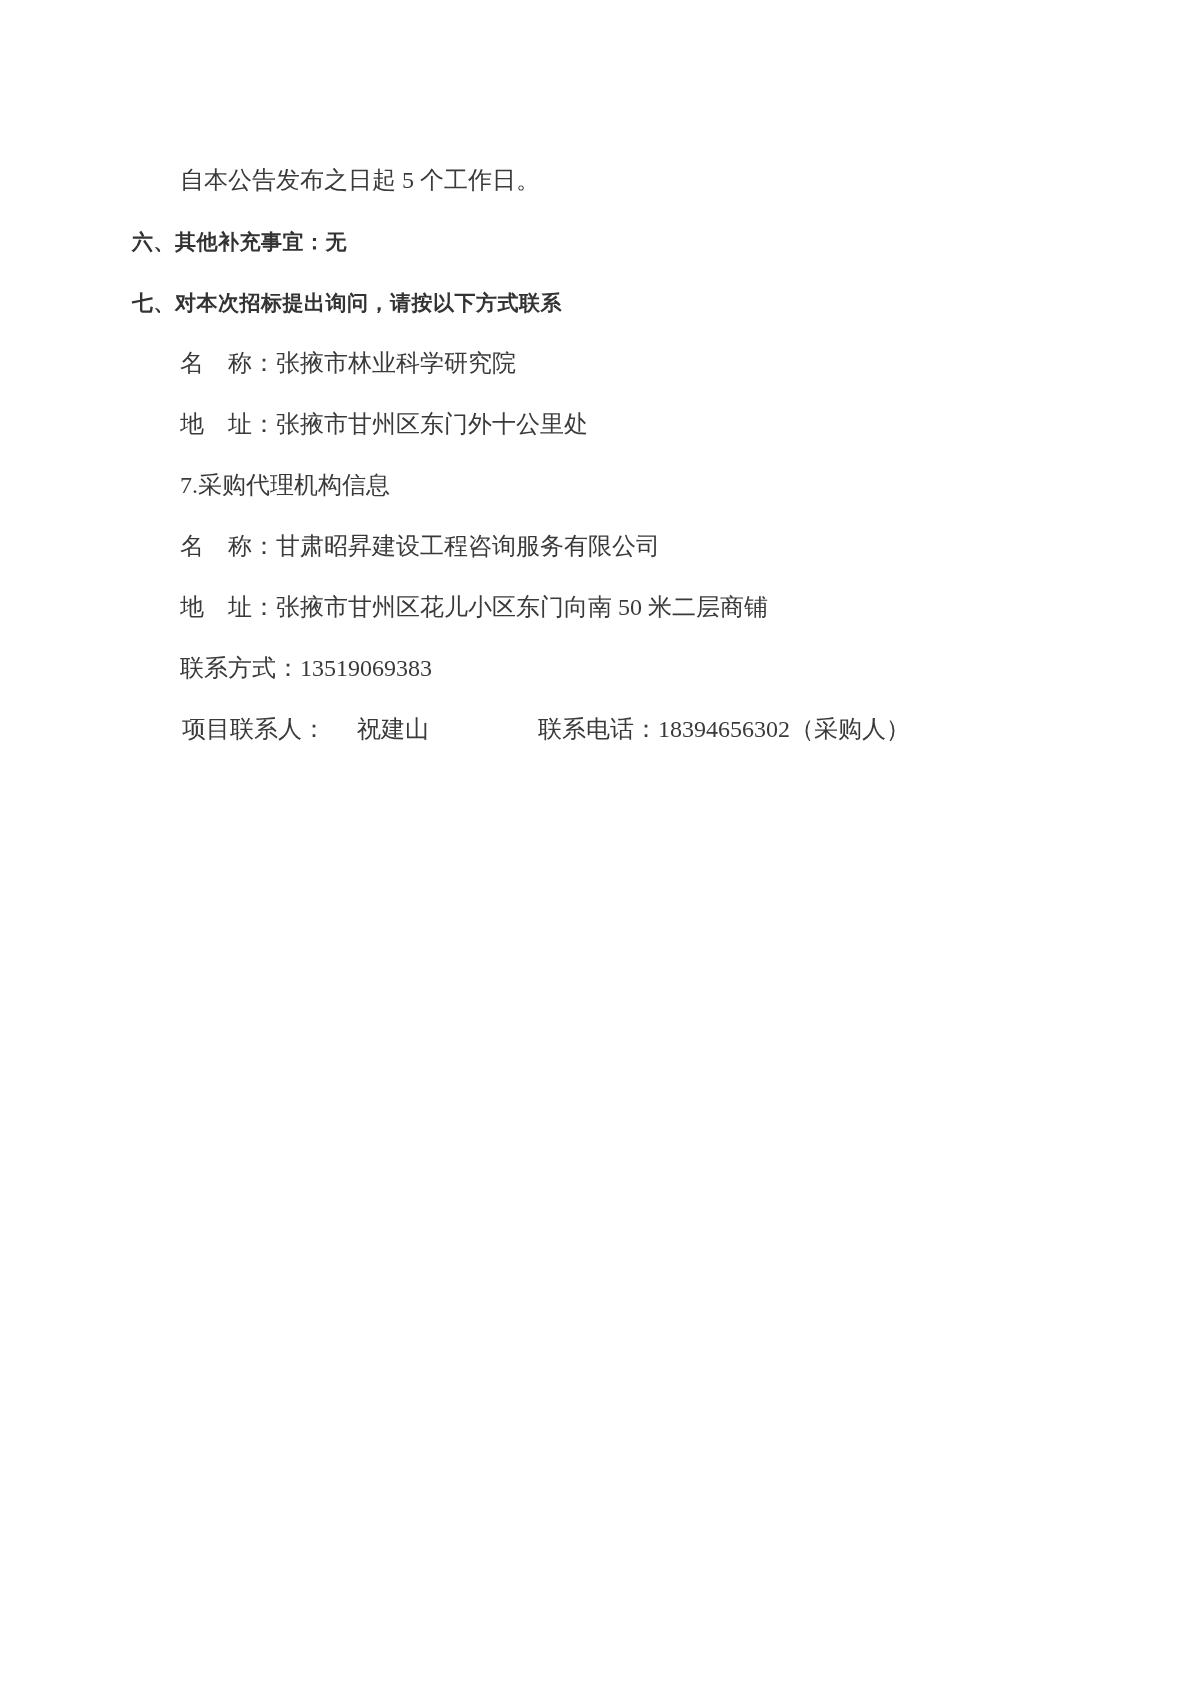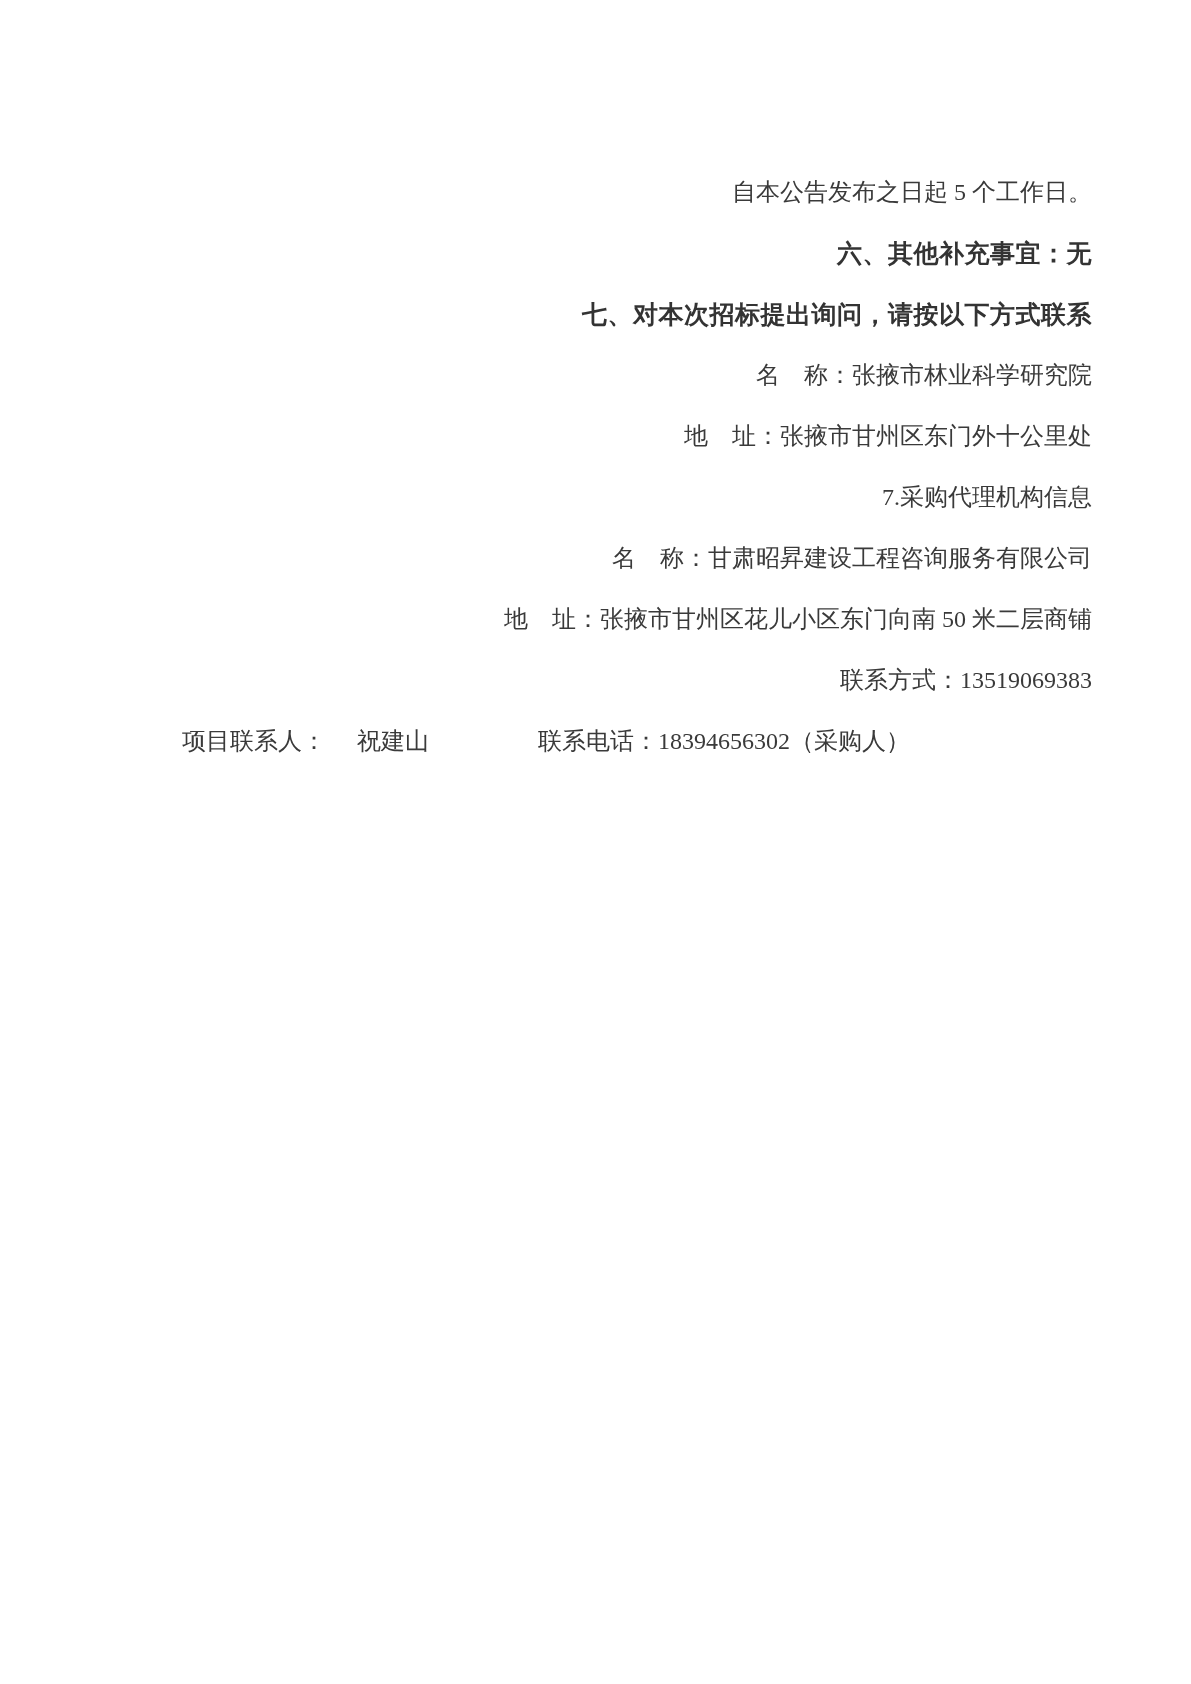--- a/index.html
+++ b/index.html
@@ -16,38 +16,37 @@
     overflow: hidden;
   }
   .page {
     position: absolute;
     inset: 0;
     background: #ffffff;
   }
   .doc {
     position: absolute;
     left: 132px;
-    top: 162px;
+    top: 150px;
     width: 960px;
-    text-align: right;
   }
   .line {
     margin: 0;
     height: 61px;
     line-height: 61px;
     font-size: 24px;
     white-space: pre;
   }
   .indent {
     padding-left: 48px;
   }
   .heading {
     font-weight: bold;
     font-family: "Liberation Sans", "DejaVu Sans", sans-serif;
-    font-size: 25px;
+    font-size: 21px;
     color: #333333;
     letter-spacing: 0.5px;
   }
   .contact-row {
     position: relative;
   }
   .contact-row span {
     position: absolute;
     top: 0;
     height: 61px;

